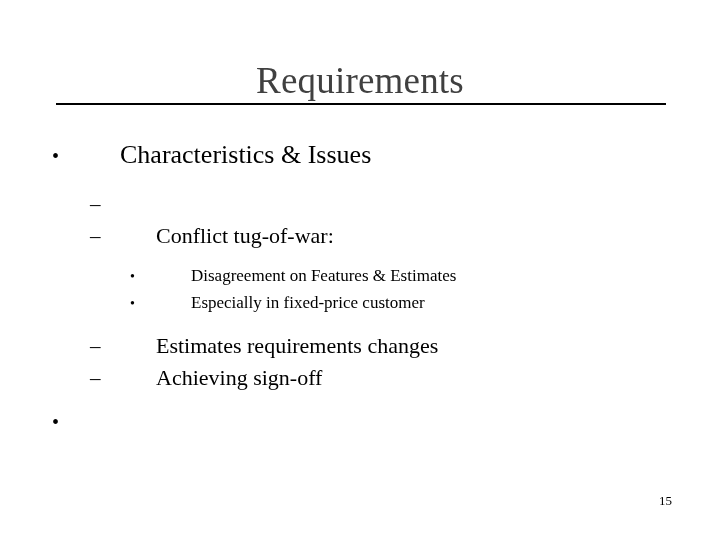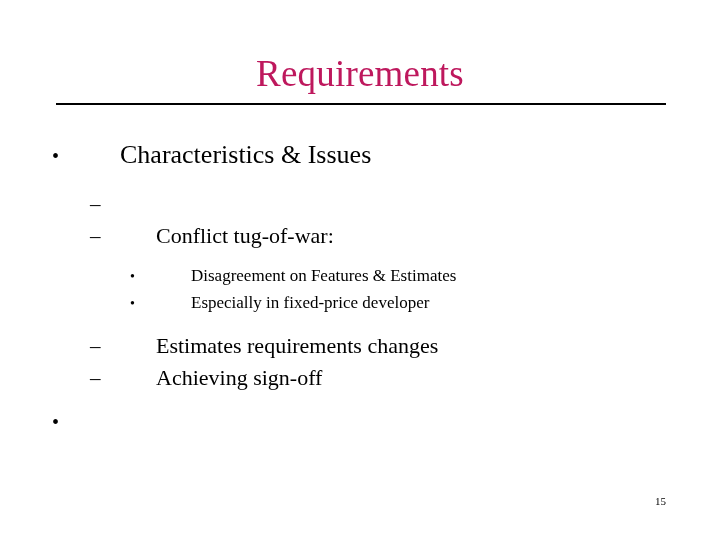--- a/index.html
+++ b/index.html
@@ -29,22 +29,22 @@
     left: 0;
     top: 52px;
     width: 720px;
     text-align: center;
   }
   .slide-title {
     font-size: 37px;
     line-height: 44px;
     font-weight: normal;
     letter-spacing: 0.2px;
-    margin: 0;
-    color: #be185d;
+    margin: 7px;
+    color: #404040;
   }
   .title-rule {
     position: absolute;
     left: 56px;
     top: 103px;
     width: 610px;
     height: 2px;
     background: #000000;
   }
 
@@ -108,23 +108,23 @@
   .spacer-md { height: 14px; }
 
   .bullet .text {
     white-space: nowrap;
     margin-left: 44px;
   }
 
   
   .page-number {
     position: absolute;
-    right: 54px;
+    right: 48px;
     top: 494px;
-    font-size: 11px;
+    font-size: 13px;
     line-height: 14px;
     color: #000000;
   }
 </style>
 </head>
 <body>
 
 <div class="slide">
 
   <div class="title-area">
@@ -152,21 +152,21 @@
 
     <div class="spacer-sm"></div>
 
     <div class="bullet lvl3">
       <span class="marker">•</span>
       <span class="text">Disagreement on Features &amp; Estimates</span>
     </div>
 
     <div class="bullet lvl3">
       <span class="marker">•</span>
-      <span class="text">Especially in fixed-price developer</span>
+      <span class="text">Especially in fixed-price customer</span>
     </div>
 
     <div class="spacer-md"></div>
 
     <div class="bullet lvl2">
       <span class="marker">–</span>
       <span class="text">Estimates requirements changes</span>
     </div>
 
     <div class="bullet lvl2">

